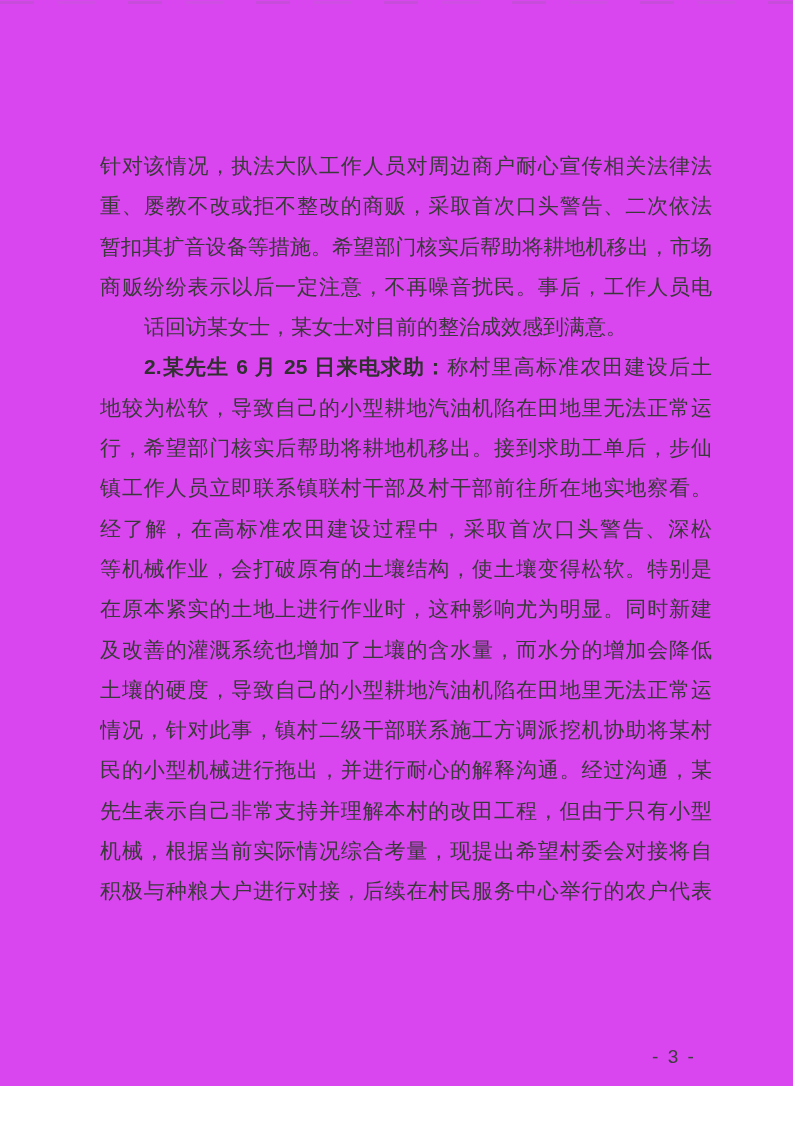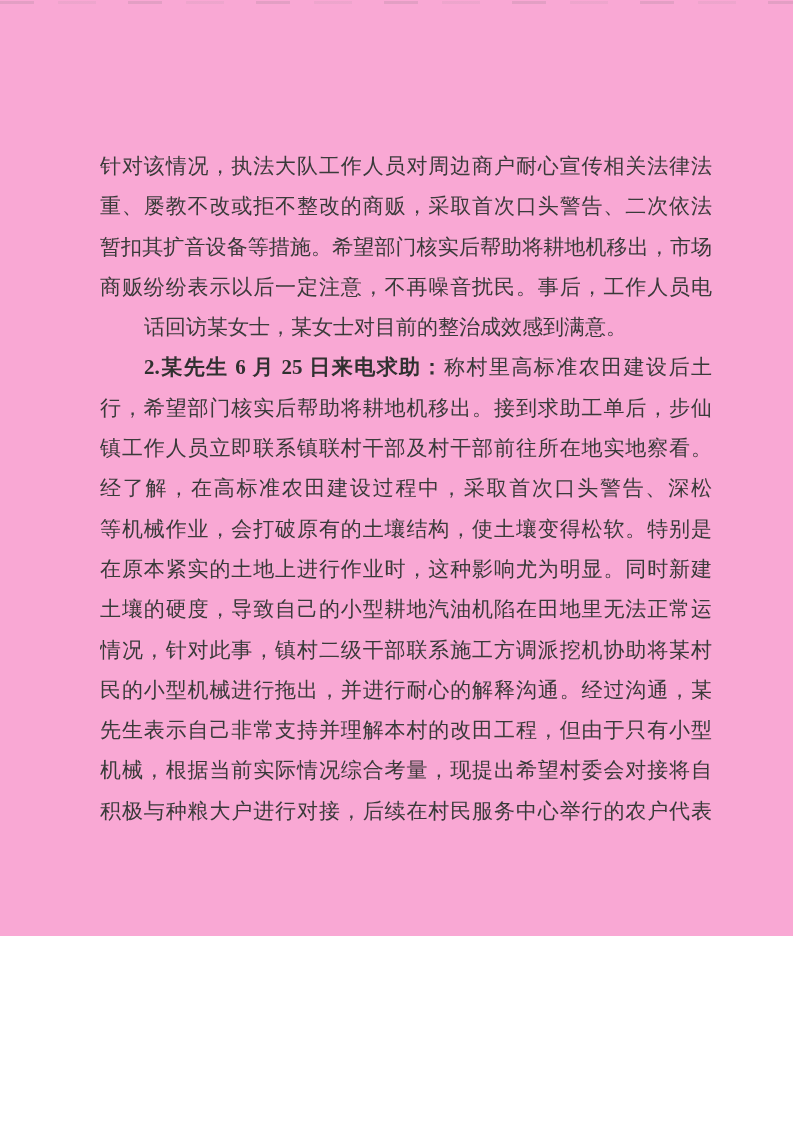--- a/index.html
+++ b/index.html
@@ -3,24 +3,24 @@
 <meta charset="utf-8">
 <style>
   html, body {
     margin: 0;
     padding: 0;
     background: #ffffff;
   }
   .page {
     position: relative;
     width: 793px;
-    height: 936px;
-    background: #f9a8d4;
+    height: 1086px;
+    background: #d946ef;
     overflow: hidden;
-    font-family: Liberation Serif, serif;
+    font-family: Liberation Sans, sans-serif;
     color: #383838;
   }
   
   .scan-artifact {
     position: absolute;
     top: 1px;
     left: 0;
     width: 100%;
     height: 3px;
     background: repeating-linear-gradient(
@@ -85,31 +85,33 @@
   <div class="line"><span class="rest">重、屡教不改或拒不整改的商贩，采取首次口头警告、二次依法</span></div>
 
   <div class="line"><span class="rest">暂扣其扩音设备等措施。希望部门核实后帮助将耕地机移出，市场</span></div>
 
   <div class="line"><span class="rest">商贩纷纷表示以后一定注意，不再噪音扰民。事后，工作人员电</span></div>
 
   <div class="line flush"><span class="rest">话回访某女士，某女士对目前的整治成效感到满意。</span></div>
 
   <div class="line indent"><b class="lead">2.某先生 6 月 25 日来电求助：</b><span class="rest">称村里高标准农田建设后土</span></div>
 
+  <div class="line"><span class="rest">地较为松软，导致自己的小型耕地汽油机陷在田地里无法正常运</span></div>
 
   <div class="line"><span class="rest">行，希望部门核实后帮助将耕地机移出。接到求助工单后，步仙</span></div>
 
   <div class="line"><span class="rest">镇工作人员立即联系镇联村干部及村干部前往所在地实地察看。</span></div>
 
   <div class="line"><span class="rest">经了解，在高标准农田建设过程中，采取首次口头警告、深松</span></div>
 
   <div class="line"><span class="rest">等机械作业，会打破原有的土壤结构，使土壤变得松软。特别是</span></div>
 
   <div class="line"><span class="rest">在原本紧实的土地上进行作业时，这种影响尤为明显。同时新建</span></div>
 
+  <div class="line"><span class="rest">及改善的灌溉系统也增加了土壤的含水量，而水分的增加会降低</span></div>
 
   <div class="line"><span class="rest">土壤的硬度，导致自己的小型耕地汽油机陷在田地里无法正常运</span></div>
 
   <div class="line"><span class="rest">情况，针对此事，镇村二级干部联系施工方调派挖机协助将某村</span></div>
 
   <div class="line"><span class="rest">民的小型机械进行拖出，并进行耐心的解释沟通。经过沟通，某</span></div>
 
   <div class="line"><span class="rest">先生表示自己非常支持并理解本村的改田工程，但由于只有小型</span></div>
 
   <div class="line"><span class="rest">机械，根据当前实际情况综合考量，现提出希望村委会对接将自</span></div>

